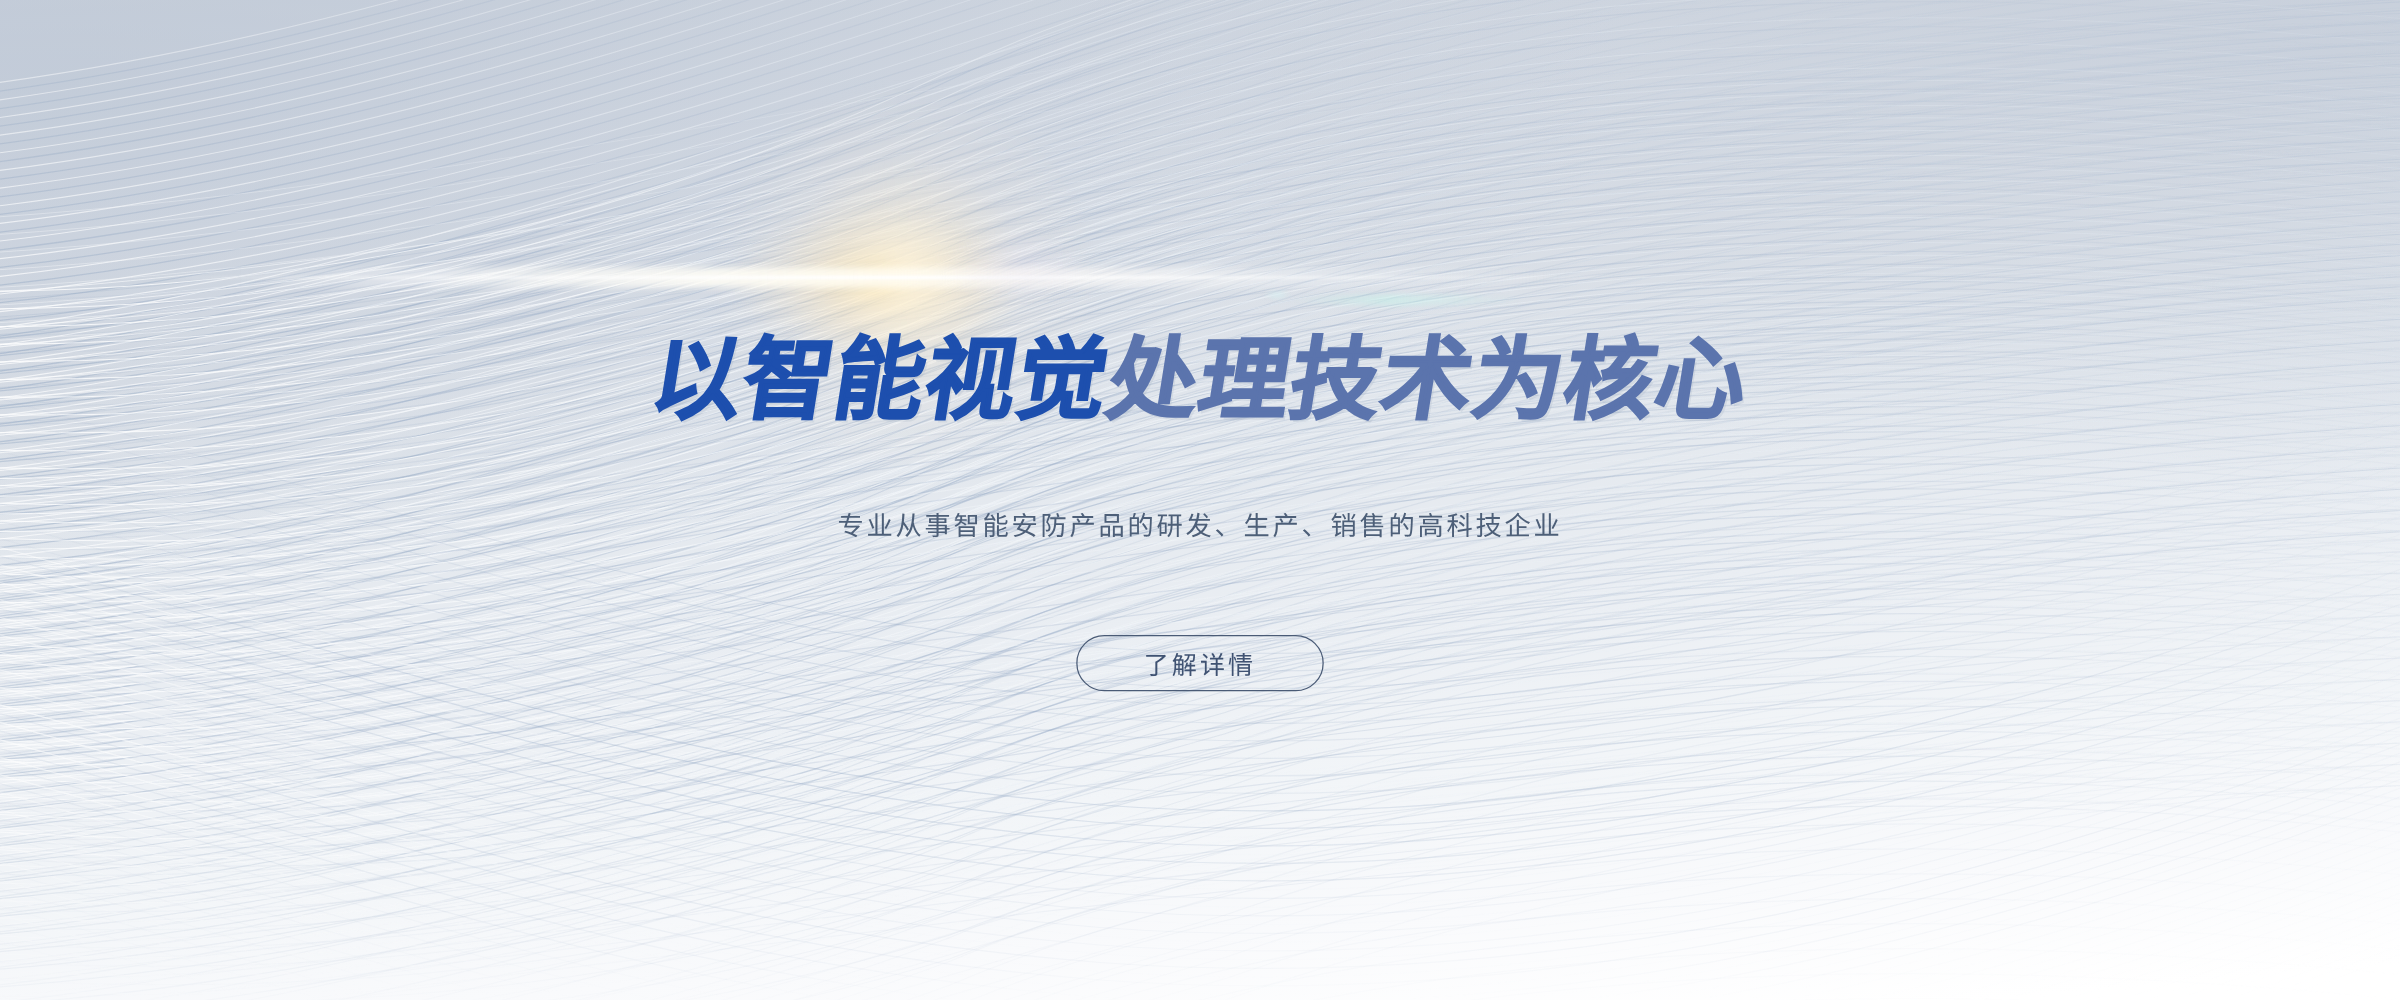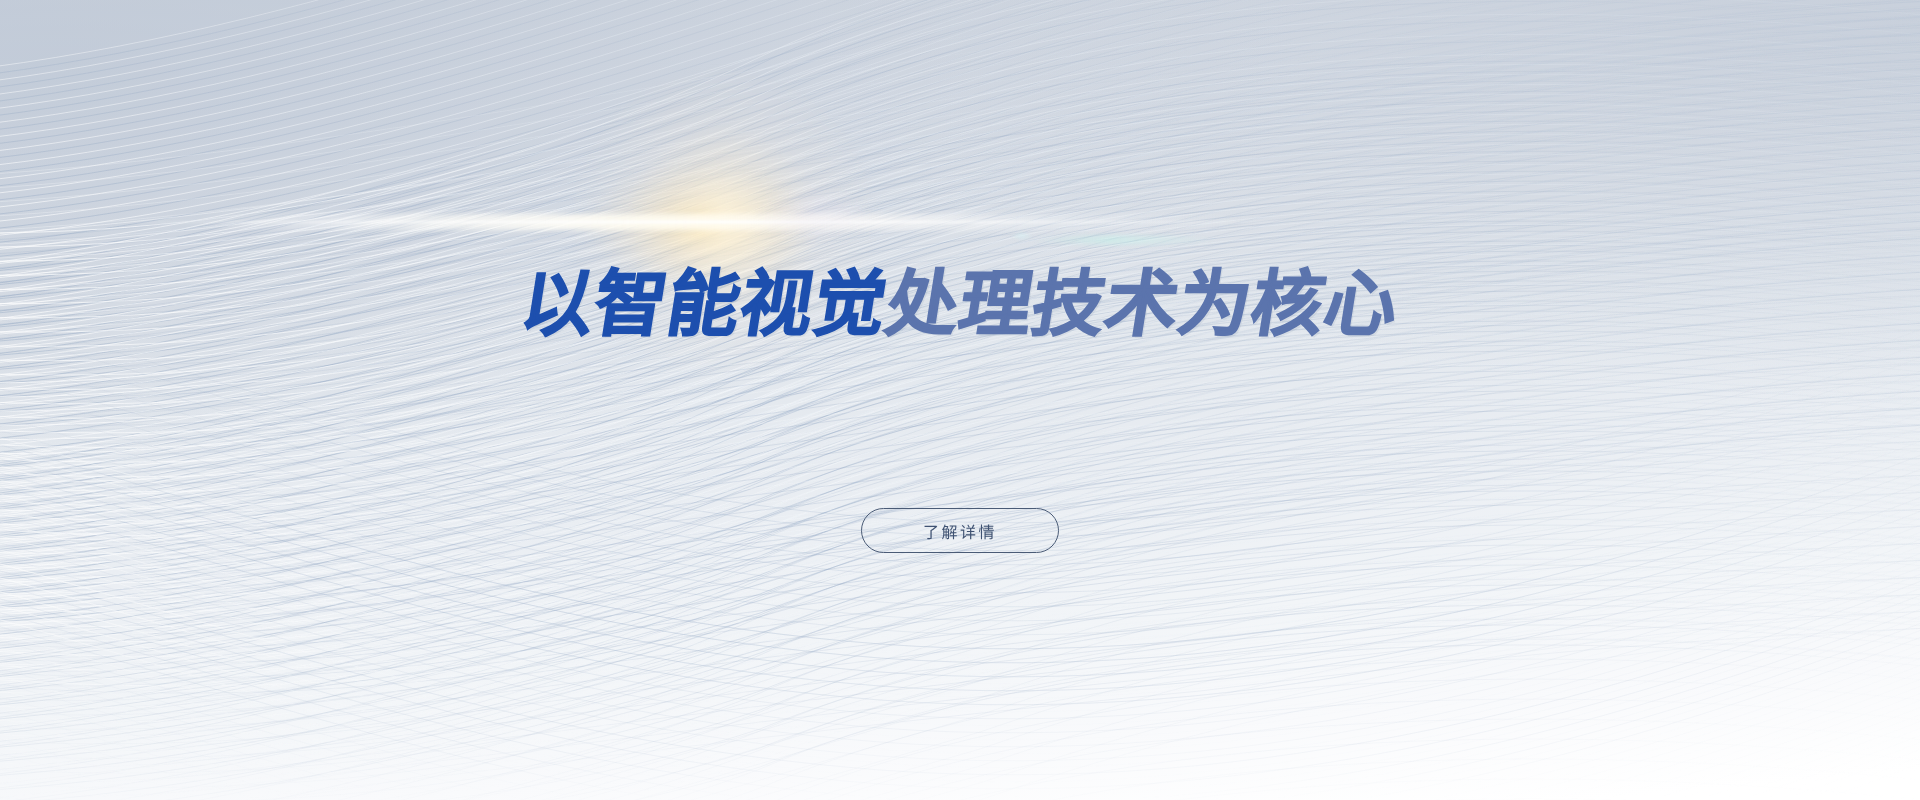--- a/index.html
+++ b/index.html
@@ -195,21 +195,21 @@
   .cta-button {
     display: inline-flex;
     align-items: center;
     justify-content: center;
     width: 198px;
     height: 45px;
     border: 1.6px solid #4a5b76;
     border-radius: 24px;
     background: transparent;
     color: #3f5272;
-    font-size: 16px;
+    font-size: 20px;
     letter-spacing: 2.5px;
     font-family: Liberation Sans, sans-serif;
     cursor: pointer;
     text-decoration: none;
     transition: background-color .2s ease, color .2s ease;
   }
 </style>
 </head>
 <body>
 
@@ -432,19 +432,20 @@
   <div class="flare-streak"></div>
   <div class="flare-streak-thin"></div>
   <div class="flare-ghost-c"></div>
   <div class="flare-ghost-a"></div>
   <div class="flare-ghost-b"></div>
 
   <div class="hero-content">
 
     <h1 class="headline"><span class="hl-accent">以智能视觉</span><span class="hl-muted">处理技术为核心</span></h1>
 
+    <p class="subtitle">专业从事智能安防产品的研发、生产、销售的高科技企业</p>
 
     <div class="cta-wrap">
       <a href="#" class="cta-button">了解详情</a>
     </div>
 
   </div>
 </div>
 
 </body></html>

